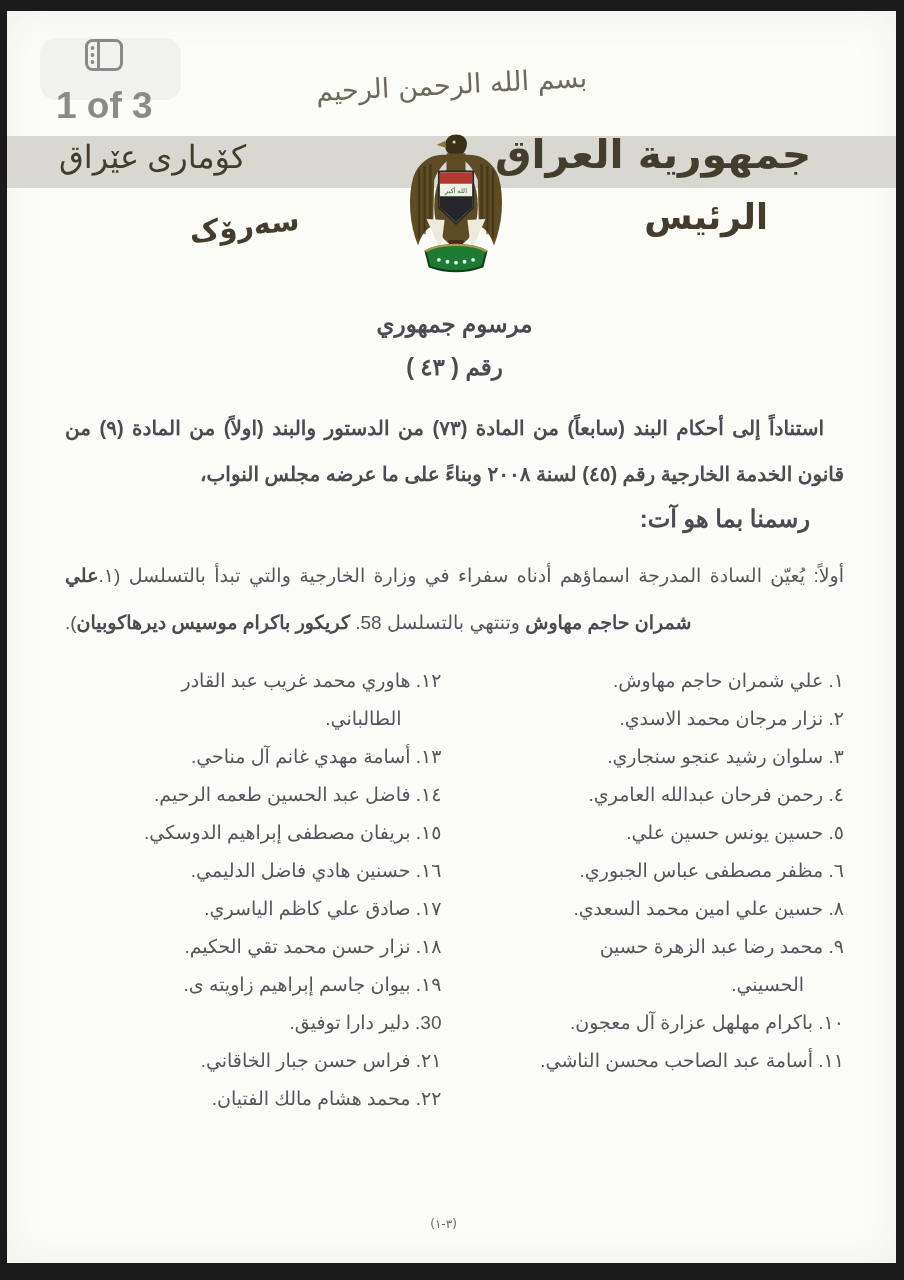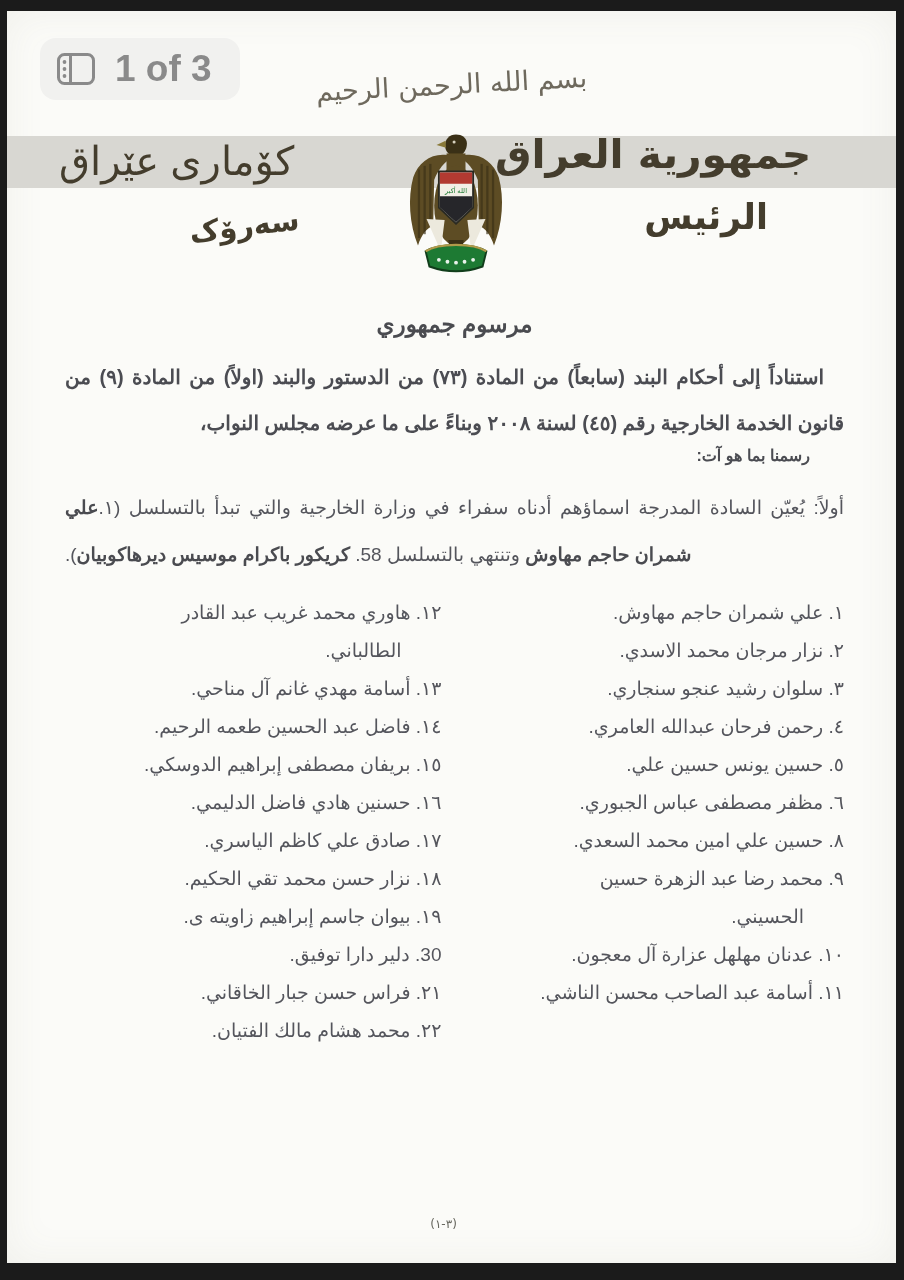--- a/index.html
+++ b/index.html
@@ -20,63 +20,64 @@
   html,body{width:904px;height:1280px;}
   body{background:var(--frame);position:relative;overflow:hidden;}
   .page{
     position:absolute;left:7px;right:8px;top:11px;bottom:17px;
     background:var(--page_bg);
     box-shadow:inset 0 0 40px rgba(120,110,90,.08);
   }
   
   .badge{
     position:absolute;left:33px;top:27px;height:62px;
-    display:flex;align-items:center;gap:19px;
+    display:flex;align-items:center;gap:13px;
     padding:0 28px 0 16px;border-radius:16px;
     background:var(--badge_bg);color:var(--badge_fg);
     font-family:"Liberation Sans",sans-serif;font-size:37px;font-weight:600;
     cursor:pointer;
+    flex-direction:column;
   }
   .badge svg{display:block;}
   
   .bismillah{
     position:absolute;left:0;right:0;top:58px;text-align:center;
     font-family:"DejaVu Sans",sans-serif;font-size:27px;color:#6e695d;
     transform:rotate(-3deg);letter-spacing:1px;
   }
   
   .band{position:absolute;left:0;right:0;top:125px;height:52px;background:var(--band_bg);}
   .band-right{
     position:absolute;right:85px;top:-4px;
     font-family:"DejaVu Sans",sans-serif;font-size:39px;font-weight:700;color:var(--heading);
     transform:scaleX(1.05);transform-origin:right center;
   }
   .band-left{
     position:absolute;left:52px;top:2px;
-    font-family:Liberation Sans, sans-serif;font-size:40px;color:var(--heading);
+    font-family:Liberation Serif, serif;font-size:32px;color:var(--heading);
   }
   .president-ar{
     position:absolute;right:128px;top:186px;
     font-family:"DejaVu Sans",sans-serif;font-size:35px;font-weight:700;color:var(--heading);
   }
   .president-ku{
     position:absolute;left:182px;top:198px;
     font-family:"DejaVu Sans",sans-serif;font-size:29px;font-weight:700;color:var(--heading);
     transform:rotate(-7deg);
   }
   .emblem{position:absolute;left:392px;top:114px;width:114px;height:150px;}
   
   .content{
     position:absolute;left:58px;right:52px;top:300px;
     direction:rtl;font-family:Liberation Sans, sans-serif;color:var(--text);
   }
   .doc-title{text-align:center;font-size:23px;font-weight:700;color:#4a4b50;margin-bottom:16px;}
   .doc-number{text-align:center;font-size:23px;font-weight:700;color:#4a4b50;margin-bottom:24px;}
   .preamble{font-size:20px;font-weight:700;line-height:2.3;text-align:justify;text-indent:20px;}
-  .enactment{font-size:16px;font-weight:700;padding-right:34px;text-align:right;}
+  .enactment{font-size:24px;font-weight:700;padding-right:34px;margin-top:8px;text-align:right;}
   .clause{
     font-size:19px;line-height:2.45;color:var(--names);
     text-align:justify;text-align-last:left;
     padding-right:30px;text-indent:-30px;margin:20px 0 0;
   }
   .clause .bold{font-weight:700;color:#4a4b50;}
   .names{
     display:grid;grid-template-columns:1fr 1fr;column-gap:26px;
     margin-top:16px;font-size:19px;color:var(--names);
   }
@@ -151,20 +152,21 @@
           <circle cx="51" cy="141" r="2"></circle>
           <circle cx="60" cy="142" r="2"></circle>
         <circle cx="69" cy="141" r="2"></circle>
           <circle cx="78" cy="139" r="2"></circle>
       </g>
     </svg>
   </div>
 
   <div class="content">
     <div class="doc-title">مرسوم جمهوري</div>
+    <div class="doc-number">رقم ( ٤٣ )</div>
     <p class="preamble">استناداً إلى أحكام البند (سابعاً) من المادة (٧٣) من الدستور والبند (اولاً) من المادة (٩) من قانون الخدمة الخارجية رقم (٤٥) لسنة ٢٠٠٨ وبناءً على ما عرضه مجلس النواب،</p>
     <p class="enactment">رسمنا بما هو آت:</p>
 
     <p class="clause"><span>أولاً: يُعيّن السادة المدرجة اسماؤهم أدناه سفراء في وزارة الخارجية والتي تبدأ بالتسلسل (١.</span><span class="bold">علي شمران حاجم مهاوش</span><span> وتنتهي بالتسلسل 58. </span><span class="bold">كريكور باكرام موسيس ديرهاكوبيان</span><span>).</span></p>
 
     <div class="names">
       <div class="names-col">
 
           <div class="name-item">
             <span class="num">١.</span>
@@ -202,21 +204,21 @@
             <span class="nm">حسين علي امين محمد السعدي.</span>
           </div>
 
           <div class="name-item">
             <span class="num">٩.</span>
             <span class="nm">محمد رضا عبد الزهرة حسين الحسيني.</span>
           </div>
 
           <div class="name-item">
             <span class="num">١٠.</span>
-            <span class="nm">عدنان مهلهل عزارة آل معجون.</span>
+            <span class="nm">باكرام مهلهل عزارة آل معجون.</span>
           </div>
 
           <div class="name-item">
             <span class="num">١١.</span>
             <span class="nm">أسامة عبد الصاحب محسن الناشي.</span>
           </div>
         </div>
       <div class="names-col">
 
           <div class="name-item">

